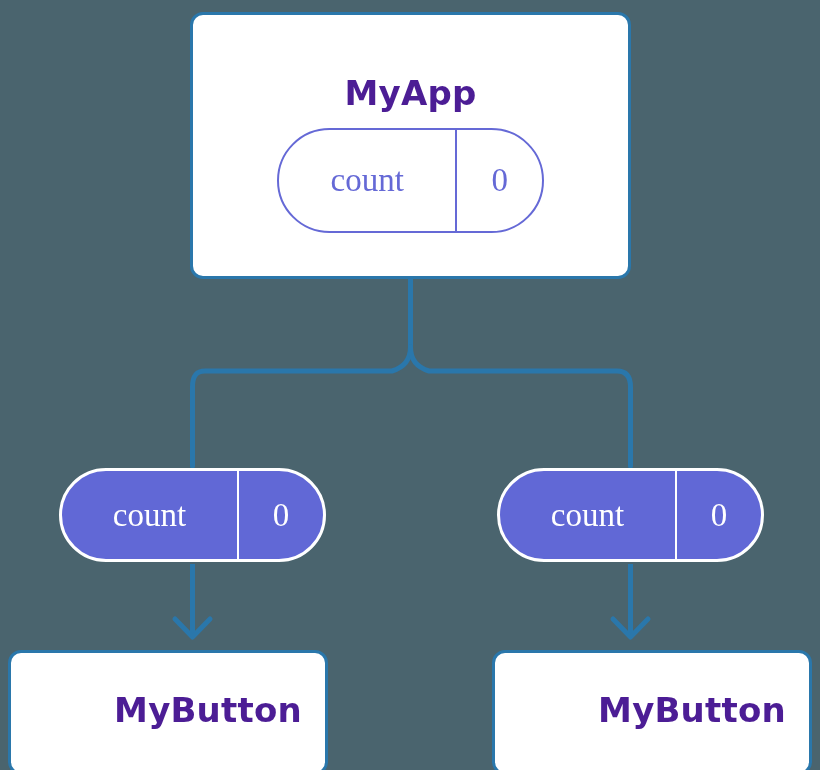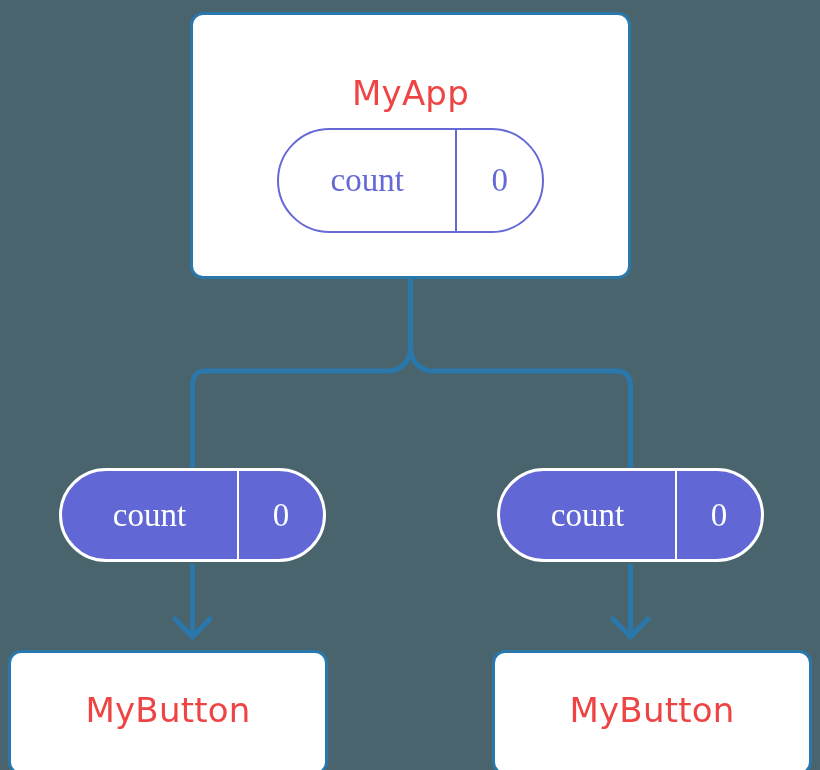--- a/index.html
+++ b/index.html
@@ -25,25 +25,26 @@
 
   
   .comp-box {
     position: absolute;
     background: #ffffff;
     border: 3px solid #2a77ab;
     border-radius: 13px;
     box-sizing: border-box;
   }
   .comp-title {
-    color: #ef4444;
+    color: #4c1d95;
     font-size: 34px;
     line-height: 1;
     letter-spacing: 0.2px;
     white-space: nowrap;
+    font-weight: bold;
   }
 
   
   #app-box {
     left: 190px;
     top: 12px;
     width: 441px;
     height: 267px;
   }
   #app-title {
@@ -60,20 +61,21 @@
     height: 125px;
   }
   #button-box-left  { left: 8px;  width: 320px; }
   #button-box-right { left: 492px; width: 320px; }
   .button-title {
     position: absolute;
     top: 40px;
     left: 0;
     width: 100%;
     text-align: center;
+    padding-left: 40px;
   }
 
   
   .capsule {
     position: absolute;
     display: flex;
     align-items: stretch;
     box-sizing: border-box;
     border-radius: 999px;
     overflow: hidden;

